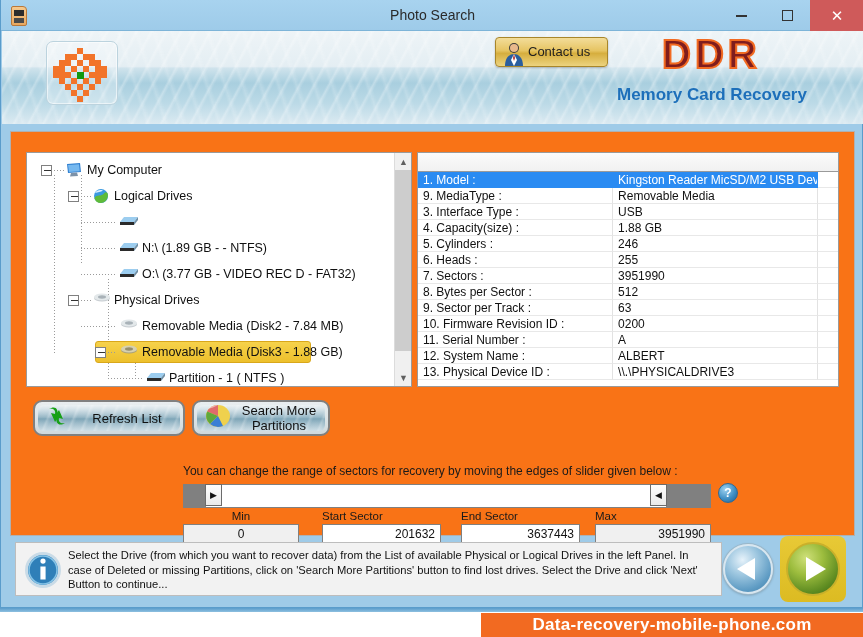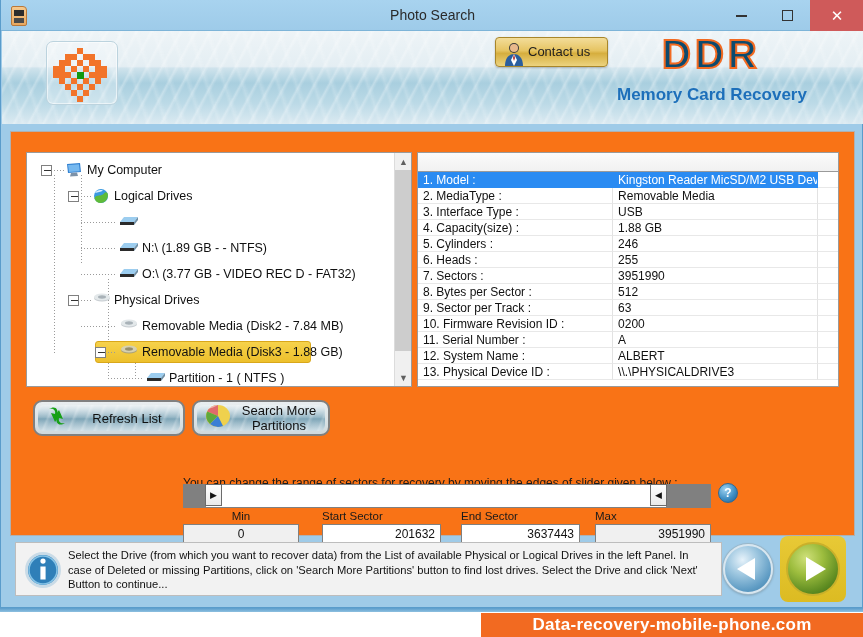--- a/index.html
+++ b/index.html
@@ -164,21 +164,21 @@
     line-height: 28px;
     font-size: 13px; color: #1e1e1e;
   }
 
   .ddr-logo {
     position: absolute;
     left: 661px; top: 32px;
     font-size: 40px;
     font-weight: bold;
     letter-spacing: 4px;
-    color: #0c4a6e;
+    color: #7f1d1d;
     -webkit-text-stroke: 2px #f26a21;
     font-family: "Liberation Sans", sans-serif;
   }
   .ddr-sub {
     position: absolute;
     left: 616px; top: 85px;
     font-size: 17px;
     font-weight: bold;
     color: #1d6fba;
   }
@@ -387,21 +387,21 @@
     transform: translateY(-50%);
     z-index: 2;
   }
   #btn-refresh { left: 22px; top: 268px; width: 152px; height: 36px; }
   #btn-search  { left: 181px; top: 268px; width: 138px; height: 36px; }
 
   
   .slider-hint {
     position: absolute;
     left: 172px; top: 332px;
-    font-size: 12px; color: #1a1a1a; margin-top: 12px;
+    font-size: 12px; color: #1a1a1a;
   }
   .slider-wrap {
     position: absolute;
     left: 172px; top: 352px;
     width: 528px; height: 24px;
   }
   .slider-track {
     position: absolute;
     left: 0; top: 0;
     width: 528px; height: 24px;
@@ -780,21 +780,21 @@
             <div class="c2">Value</div>
             <div class="c3"></div>
           </div>
 
           <div class="lv-row sel">
             <div class="c1">1. Model :</div>
             <div class="c2">Kingston Reader  MicSD/M2 USB Device</div>
             <div class="c3"></div>
           </div>
           <div class="lv-row">
-            <div class="c1">2. MediaType :</div>
+            <div class="c1">9. MediaType :</div>
             <div class="c2">Removable Media</div>
             <div class="c3"></div>
           </div>
           <div class="lv-row">
             <div class="c1">3. Interface Type :</div>
             <div class="c2">USB</div>
             <div class="c3"></div>
           </div>
           <div class="lv-row">
             <div class="c1">4. Capacity(size) :</div>

